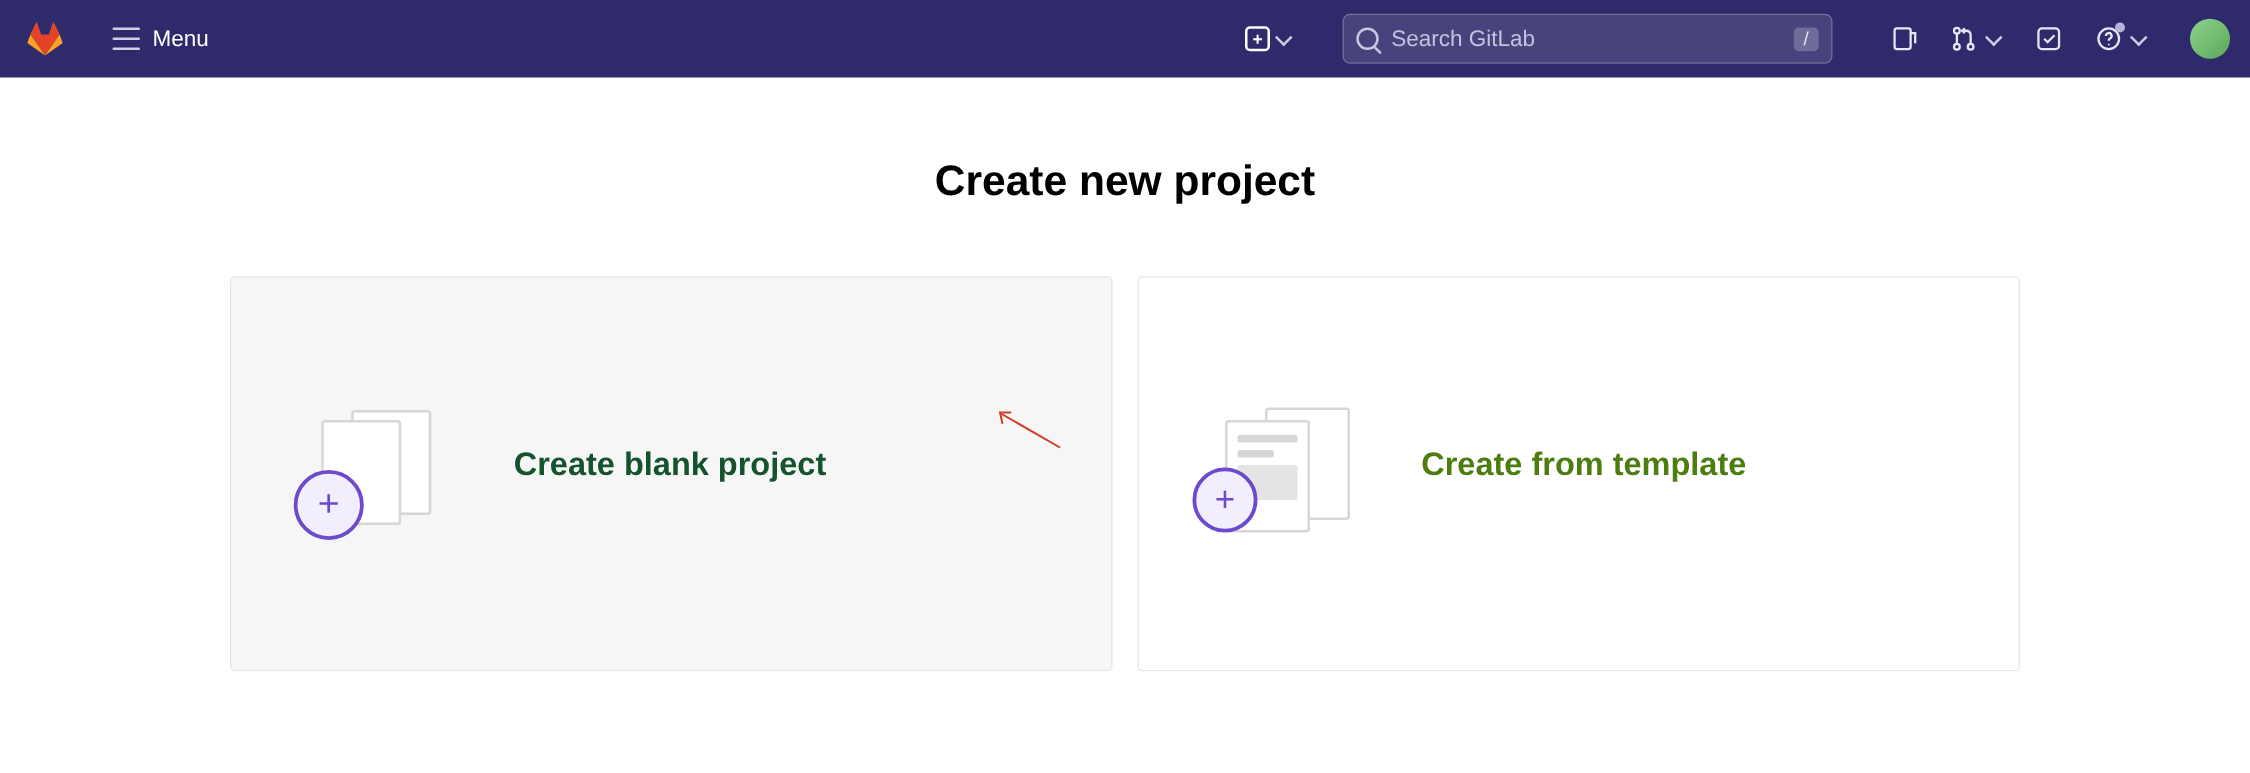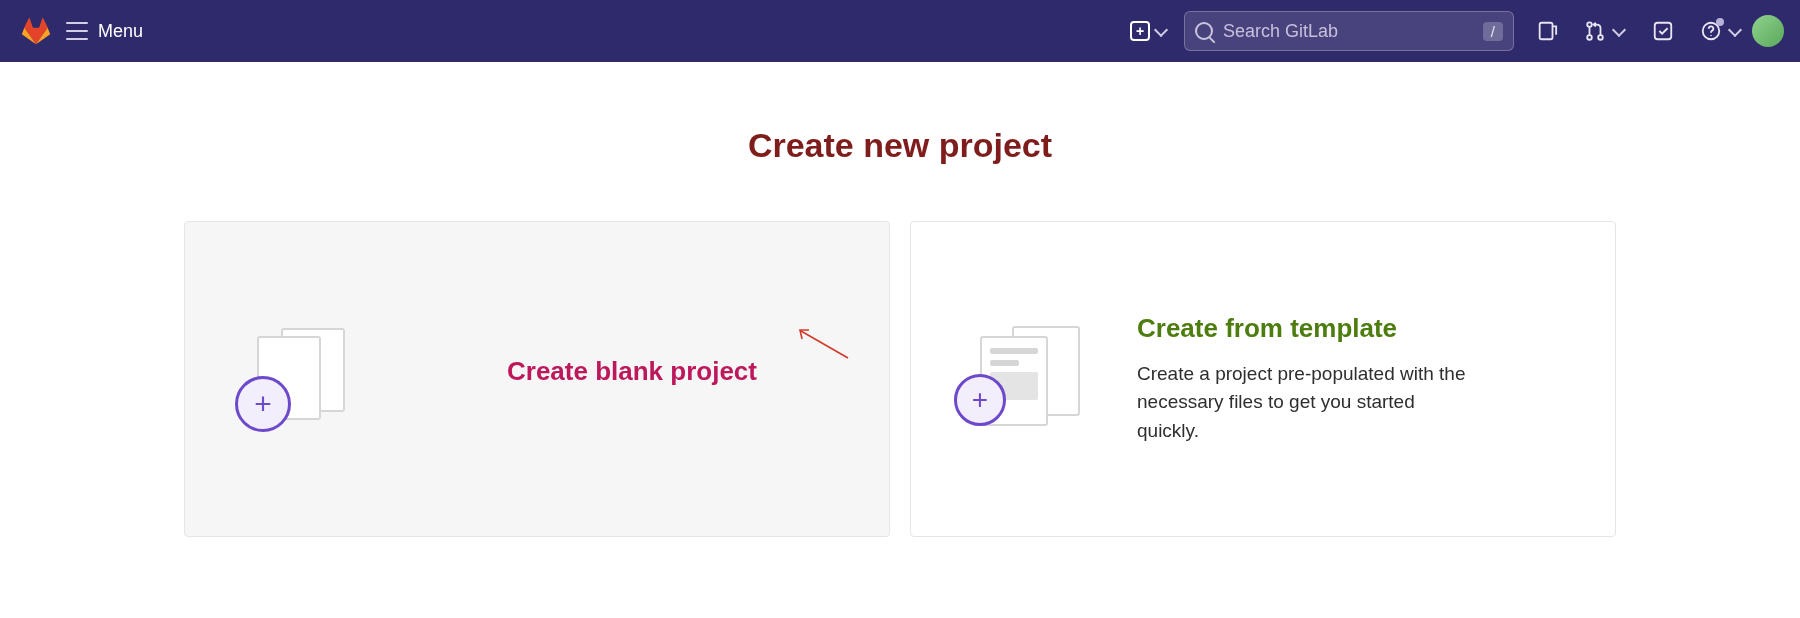--- a/index.html
+++ b/index.html
@@ -12,21 +12,21 @@
     overflow: hidden;
   }
 
   
   .topbar {
     height: 62px;
     background: #2f2a6b;
     display: flex;
     align-items: center;
     padding: 11px 16px;
-    gap: 0;
+    gap: 24px;
     color: #fff;
   }
   .logo {
     display: flex;
     align-items: center;
     justify-content: center;
     width: 40px; height: 40px;
   }
   .menu-btn {
     display: flex;
@@ -78,21 +78,21 @@
     display: block;
     width: 8px; height: 8px;
     border-right: 2px solid #cfcce4;
     border-bottom: 2px solid #cfcce4;
     transform: rotate(45deg);
     margin: 1px 0 0 2px;
   }
 
   .search-wrap {
     position: relative;
-    width: 330px;
+    width: 392px;
     height: 40px;
     background: rgba(255,255,255,0.12);
     border: 1px solid rgba(255,255,255,0.25);
     border-radius: 6px;
     display: flex;
     align-items: center;
     padding: 0 10px;
     margin: 0 8px;
   }
   .search-wrap .search-icon {
@@ -156,21 +156,21 @@
   .main {
     width: 100%;
     display: flex;
     flex-direction: column;
     align-items: center;
   }
   .page-title {
     margin-top: 64px;
     font-size: 34px;
     font-weight: 700;
-    color: #7f1d1d;
+    color: #000000;
   }
 
   .cards {
     margin-top: 56px;
     display: grid;
     grid-template-columns: repeat(2, 706px);
     gap: 20px;
   }
   .card {
     height: 316px;
@@ -199,21 +199,21 @@
     font-size: 26px;
     font-weight: 600;
     margin-bottom: 16px;
   }
   .card-desc {
     font-size: 19px;
     line-height: 1.5;
     color: #2e2e2e;
     max-width: 330px;
   }
-  .title-blue { color: #be185d; text-align: center; }
+  .title-blue { color: #14532d; }
   .title-purple { color: #4d7c0f; }
 
   
   .illus-blank {
     position: relative;
     width: 110px; height: 110px;
   }
   .illus-blank .sheet {
     position: absolute;
     width: 64px; height: 84px;
@@ -395,18 +395,17 @@
           <div class="sheet front">
             <div class="line"></div>
             <div class="line short"></div>
             <div class="block"></div>
           </div>
           <div class="plus-circ">+</div>
         </div>
       </div>
       <div class="card-text">
         <div class="card-title title-purple">Create from template</div>
-        <div class="card-desc">Create a project pre-populated with the necessary files to get you started quickly.</div>
       </div>
     </div>
 
   </div>
 </div>
 
 </body></html>

